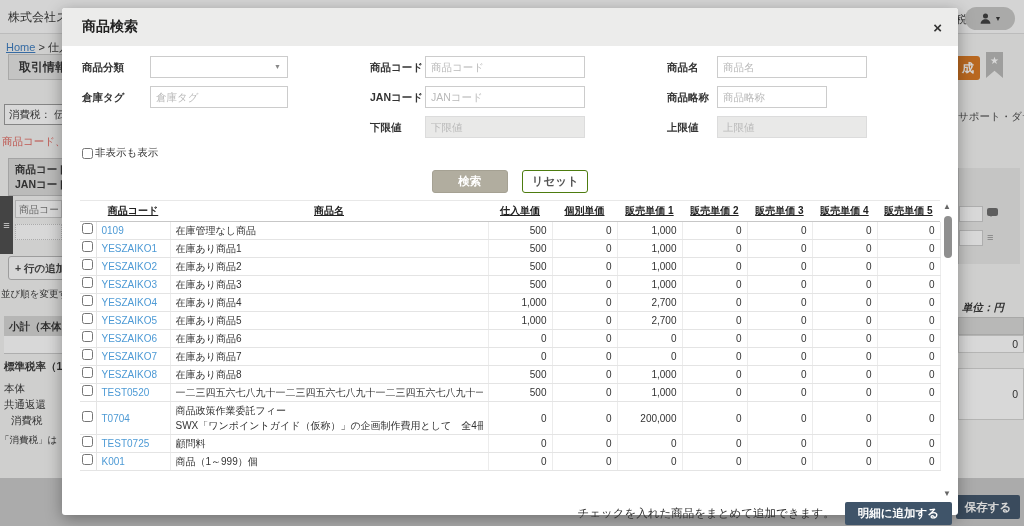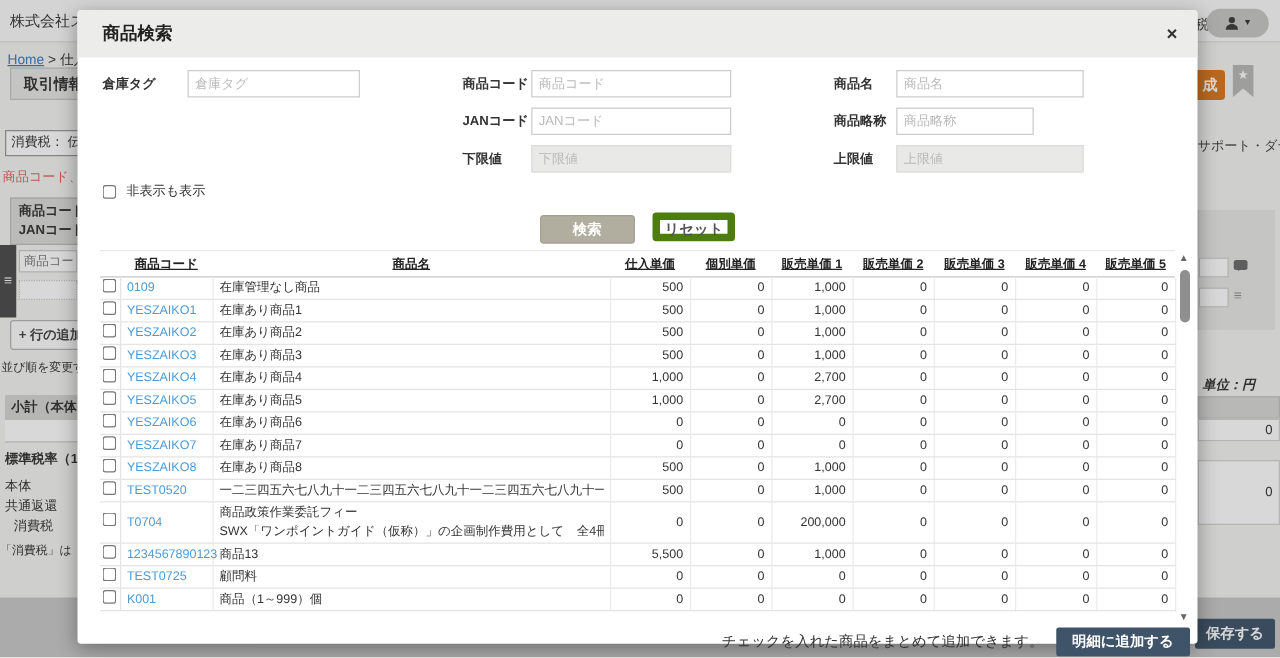--- a/index.html
+++ b/index.html
@@ -67,25 +67,25 @@
   .fcol2{margin-left:82px;}
   .fcol2 .flabel{width:55px;}
   .fcol3{margin-left:82px;}
   .fcol3 .flabel{width:50px;}
   .fld{height:22px;border:1px solid #ccc;font-size:10.5px;padding:0 5px;color:#333;background:#fff;}
   .fld::placeholder{color:#b9b9b9;}
   .fld:disabled{background:#e9e9e8;border-color:#dcdcdc;}
   .w138{width:138px;} .w160{width:160px;} .w150{width:150px;} .w110{width:110px;}
   .sel{position:relative;background:#fff;border:1px solid #ccc;height:22px;}
   .sel .caret{position:absolute;right:6px;top:6px;font-size:7px;color:#888;}
-  .chkrow{margin-top:8px;height:14px;display:flex;align-items:center;gap:8px;font-size:10.5px;}
+  .chkrow{margin-top:8px;height:14px;display:flex;align-items:center;gap:2px;font-size:10.5px;}
   .chkrow input{width:11px;height:11px;margin:0;}
   .btnrow{margin-top:10px;text-align:center;height:24px;margin-bottom:6px;}
   .btn-search{background:#b1ad9f;color:#fff;font-weight:bold;font-size:11.5px;width:76px;height:23px;border:1px solid #a5a193;border-radius:3px;cursor:pointer;}
-  .btn-reset{background:#fff;color:#555;font-weight:bold;font-size:11.5px;width:66px;height:23px;border:6px solid #4d7c0f;border-radius:3px;margin-left:10px;cursor:pointer;}
+  .btn-reset{background:#fff;color:#555;font-weight:bold;font-size:11.5px;width:66px;height:23px;border:1px solid #4d7c0f;border-radius:3px;margin-left:10px;cursor:pointer;}
 
   .table-zone{position:relative;width:874px;margin-left:18px;flex:0 0 auto;}
   table.ptable{border-collapse:collapse;table-layout:fixed;width:860px;font-size:10px;}
   .ptable th{font-weight:bold;color:#222;border-bottom:1px solid #c7c7c7;border-top:1px solid #e8e8e8;padding:3px 2px;text-align:center;height:18px;white-space:nowrap;overflow:hidden;}
   .thlink{text-decoration:underline;cursor:pointer;}
   .tbody-wrap{height:278px;overflow:hidden;}
   .ptable td{border-bottom:1px solid #e4e4e4;border-right:1px solid #ececec;padding:1px 5px;line-height:15px;vertical-align:middle;color:#333;}
   .ptable td.cb{text-align:center;padding:0;border-right:1px solid #e4e4e4;}
   .ptable td.cb input{width:11px;height:11px;margin:0;}
   .ptable td.code a{color:#4d9ad5;text-decoration:none;cursor:pointer;}
@@ -160,20 +160,26 @@
 
 <div id="modal">
   <div class="m-head">
     <span class="m-title">商品検索</span>
     <span class="m-close">×</span>
   </div>
 
   <div class="form-area">
     <div class="fcols">
       <div class="fcol fcol1">
+        <div class="frow">
+          <span class="flabel">商品分類</span>
+          <div class="sel w138">
+              <span class="caret">▼</span>
+            </div>
+        </div>
         <div class="frow">
           <span class="flabel">倉庫タグ</span>
           <input class="fld w138" placeholder="倉庫タグ" style="">
         </div>
       </div>
       <div class="fcol fcol2">
         <div class="frow">
           <span class="flabel">商品コード</span>
           <input class="fld w160" placeholder="商品コード" style="">
         </div>
@@ -405,34 +411,20 @@
               <td class="num">0</td>
               <td class="num">0</td>
               <td class="num">200,000</td>
               <td class="num">0</td>
               <td class="num">0</td>
               <td class="num">0</td>
               <td class="num">0</td>
             </tr>
             <tr>
               <td class="cb"><input type="checkbox" style=""></td>
-              <td class="code"><a>1234567890123</a></td>
-              <td>
-                <div class="nm">商品13</div>
-              </td>
-              <td class="num">5,500</td>
-              <td class="num">0</td>
-              <td class="num">1,000</td>
-              <td class="num">0</td>
-              <td class="num">0</td>
-              <td class="num">0</td>
-              <td class="num">0</td>
-            </tr>
-            <tr>
-              <td class="cb"><input type="checkbox" style=""></td>
               <td class="code"><a>TEST0725</a></td>
               <td>
                 <div class="nm">顧問料</div>
               </td>
               <td class="num">0</td>
               <td class="num">0</td>
               <td class="num">0</td>
               <td class="num">0</td>
               <td class="num">0</td>
               <td class="num">0</td>

